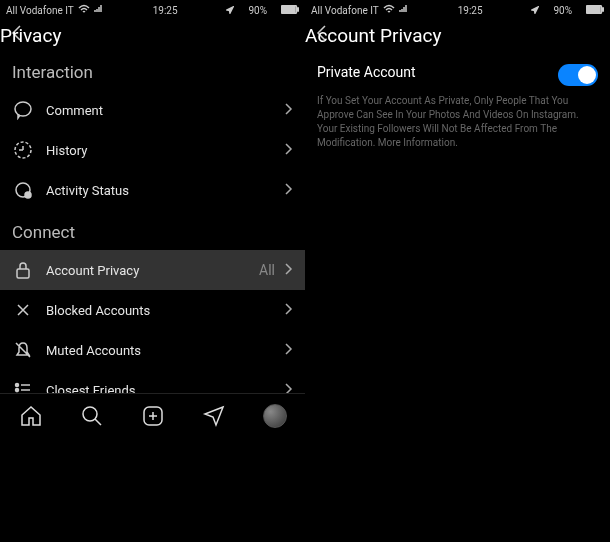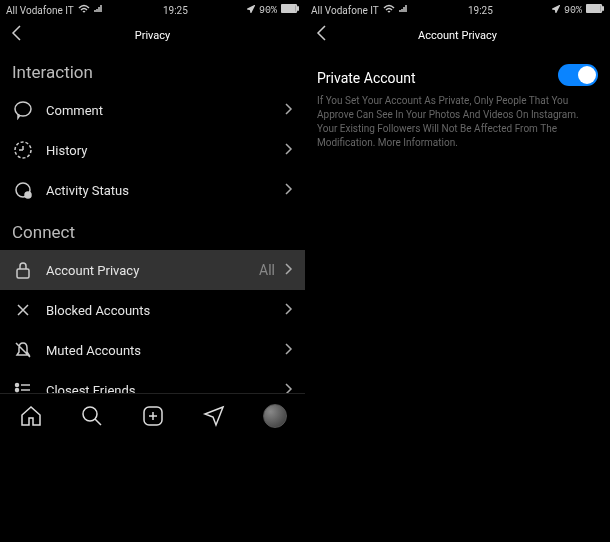--- a/index.html
+++ b/index.html
@@ -34,41 +34,40 @@
       padding: 0 6px;
     }
     .status-left {
       display: flex;
       align-items: center;
       gap: 4px;
     }
     .status-right {
       display: flex;
       align-items: center;
-      gap: 4px;
-      font-family: Liberation Mono, monospace;
+      gap: 14px;
     }
     .header {
       height: 30px;
       display: flex;
       align-items: center;
       padding: 0 10px;
       position: relative;
     }
     .back-chevron {
       font-size: 18px;
       color: #ccc;
     }
     .header-title {
       position: absolute;
       left: 0;
       right: 0;
-      text-align: center;
+      text-align: left;
       color: #fff;
-      font-size: 11px;
+      font-size: 19px;
       pointer-events: none;
     }
     .content {
       flex: 1;
       overflow: hidden;
     }
     .section-header {
       color: #bbb;
       font-size: 17px;
       padding: 12px 12px 8px 12px;
@@ -123,21 +122,21 @@
     }
     .avatar {
       width: 24px;
       height: 24px;
       border-radius: 50%;
       background: radial-gradient(circle at 30% 30%, #888, #333);
       border: 1px solid #555;
     }
     .toggle-row {
       display: flex;
-      align-items: flex-end;
+      align-items: flex-start;
       padding: 14px 12px 6px 12px;
     }
     .toggle-label {
       font-size: 14px;
       color: #fff;
     }
     .toggle {
       width: 40px;
       height: 22px;
       border-radius: 11px;

